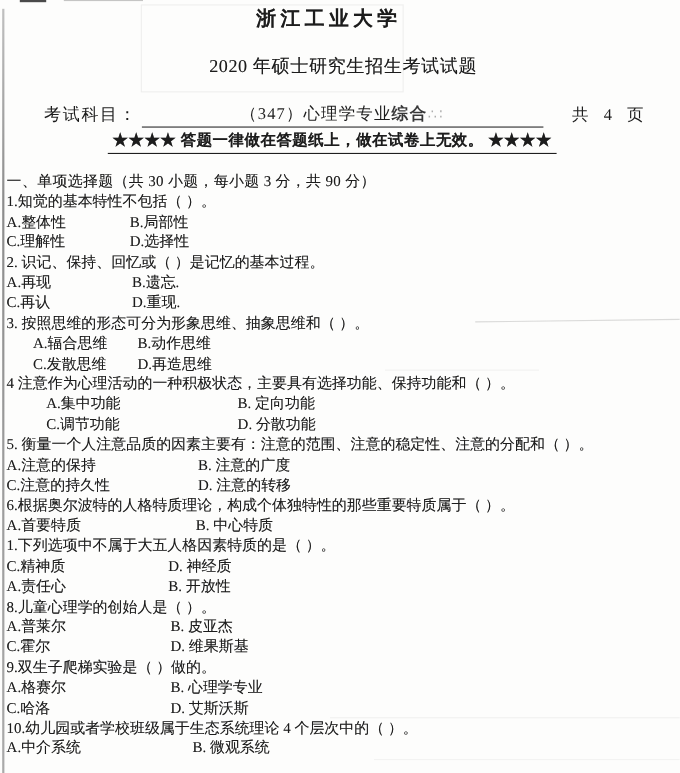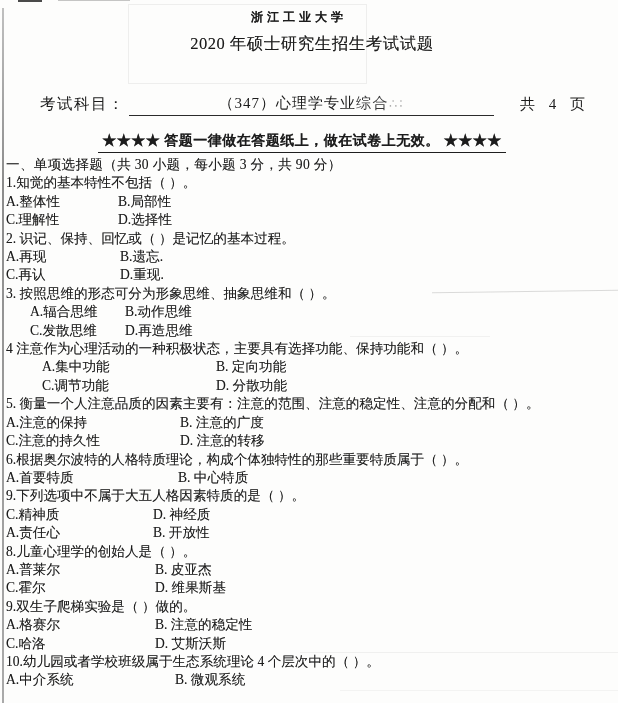--- a/index.html
+++ b/index.html
@@ -20,35 +20,35 @@
     border:1px solid rgba(130,130,130,.12);}
   .streak{position:absolute;height:1px;background:rgba(40,40,40,.16);}
   .s1{top:291px;left:432px;width:186px;transform:rotate(-.7deg);}
   .s2{top:336px;left:350px;width:140px;opacity:.35;}
   .s3{top:652px;left:300px;width:318px;opacity:.4;}
   .s4{top:690px;left:340px;width:278px;opacity:.3;}
 
   
   .hdr{position:absolute;top:6px;left:0;right:0;text-align:center;padding-right:20px;}
   .univ{font-family:"Liberation Sans","DejaVu Sans",sans-serif;
-    font-weight:700;font-size:12px;letter-spacing:4px;line-height:22px;
+    font-weight:700;font-size:18px;letter-spacing:4px;line-height:22px;
     text-shadow:0 0 .4px rgba(0,0,0,.55);}
-  .etitle{font-size:16.5px;letter-spacing:.5px;line-height:24px;margin-top:4px;
+  .etitle{font-size:16.5px;letter-spacing:.5px;line-height:24px;margin-top:20px;
     text-shadow:0 0 .3px rgba(0,0,0,.4);padding-left:26px;}
 
   .subject-row{position:absolute;top:94px;left:40px;width:550px;
     display:flex;align-items:flex-end;font-size:15.5px;}
   .subject-label{letter-spacing:1.5px;white-space:nowrap;padding-bottom:1px;}
   .subject-field{flex:1;margin-left:4px;border-bottom:1.2px solid #2b2b2b;
     text-align:center;white-space:nowrap;padding-bottom:2px;font-size:15px;letter-spacing:1px;}
-  .smudge{filter:blur(.7px);opacity:.88;letter-spacing:1.5px;}
+  .smudge{filter:blur(.7px);opacity:.88;letter-spacing:1.5px;font-weight:bold;}
   .traces{opacity:.35;filter:blur(.5px);letter-spacing:2px;font-size:13px;}
   .pages{white-space:nowrap;letter-spacing:5px;margin-left:26px;padding-bottom:2px;font-size:15px;}
 
-  .notice-wrap{position:absolute;top:131px;left:0;right:0;text-align:center;padding-right:14px;}
+  .notice-wrap{position:absolute;top:119px;left:0;right:0;text-align:center;padding-right:14px;}
   .notice{display:inline-block;font-weight:700;font-size:14px;letter-spacing:.5px;
     border-bottom:1.6px solid #1f1f1f;padding:0 4px 2px 4px;
     text-shadow:0 0 .3px rgba(0,0,0,.5);}
 
   
   #content{position:absolute;top:156px;left:6px;right:2px;
     font-size:13.6px;line-height:18.4px;white-space:nowrap;
     text-shadow:0 0 .3px rgba(0,0,0,.35);}
   .section-h{letter-spacing:.3px;}
   .ol{display:inline-block;}
@@ -118,32 +118,32 @@
         <div class="q">
           <div class="stem">5. 衡量一个人注意品质的因素主要有：注意的范围、注意的稳定性、注意的分配和（ ）。</div>
           <div class="orow"><span class="ol">A.注意的保持</span><span class="or">B. 注意的广度</span></div>
           <div class="orow"><span class="ol">C.注意的持久性</span><span class="or">D. 注意的转移</span></div>
         </div>
         <div class="q">
           <div class="stem">6.根据奥尔波特的人格特质理论，构成个体独特性的那些重要特质属于（ ）。</div>
           <div class="orow"><span class="ol">A.首要特质</span><span class="or">B. 中心特质</span></div>
         </div>
         <div class="q">
-          <div class="stem">9.下列选项中不属于大五人格因素特质的是（ ）。</div>
+          <div class="stem">1.下列选项中不属于大五人格因素特质的是（ ）。</div>
           <div class="orow"><span class="ol">C.精神质</span><span class="or">D. 神经质</span></div>
           <div class="orow"><span class="ol">A.责任心</span><span class="or">B. 开放性</span></div>
         </div>
         <div class="q">
           <div class="stem">8.儿童心理学的创始人是（ ）。</div>
           <div class="orow"><span class="ol">A.普莱尔</span><span class="or">B. 皮亚杰</span></div>
           <div class="orow"><span class="ol">C.霍尔</span><span class="or">D. 维果斯基</span></div>
         </div>
         <div class="q">
           <div class="stem">9.双生子爬梯实验是（ ）做的。</div>
-          <div class="orow"><span class="ol">A.格赛尔</span><span class="or">B. 注意的稳定性</span></div>
+          <div class="orow"><span class="ol">A.格赛尔</span><span class="or">B. 心理学专业</span></div>
           <div class="orow"><span class="ol">C.哈洛</span><span class="or">D. 艾斯沃斯</span></div>
         </div>
         <div class="q">
           <div class="stem">10.幼儿园或者学校班级属于生态系统理论 4 个层次中的（ ）。</div>
           <div class="orow"><span class="ol">A.中介系统</span><span class="or">B. 微观系统</span></div>
         </div>
       </div>
   </div>
 
 </div>

